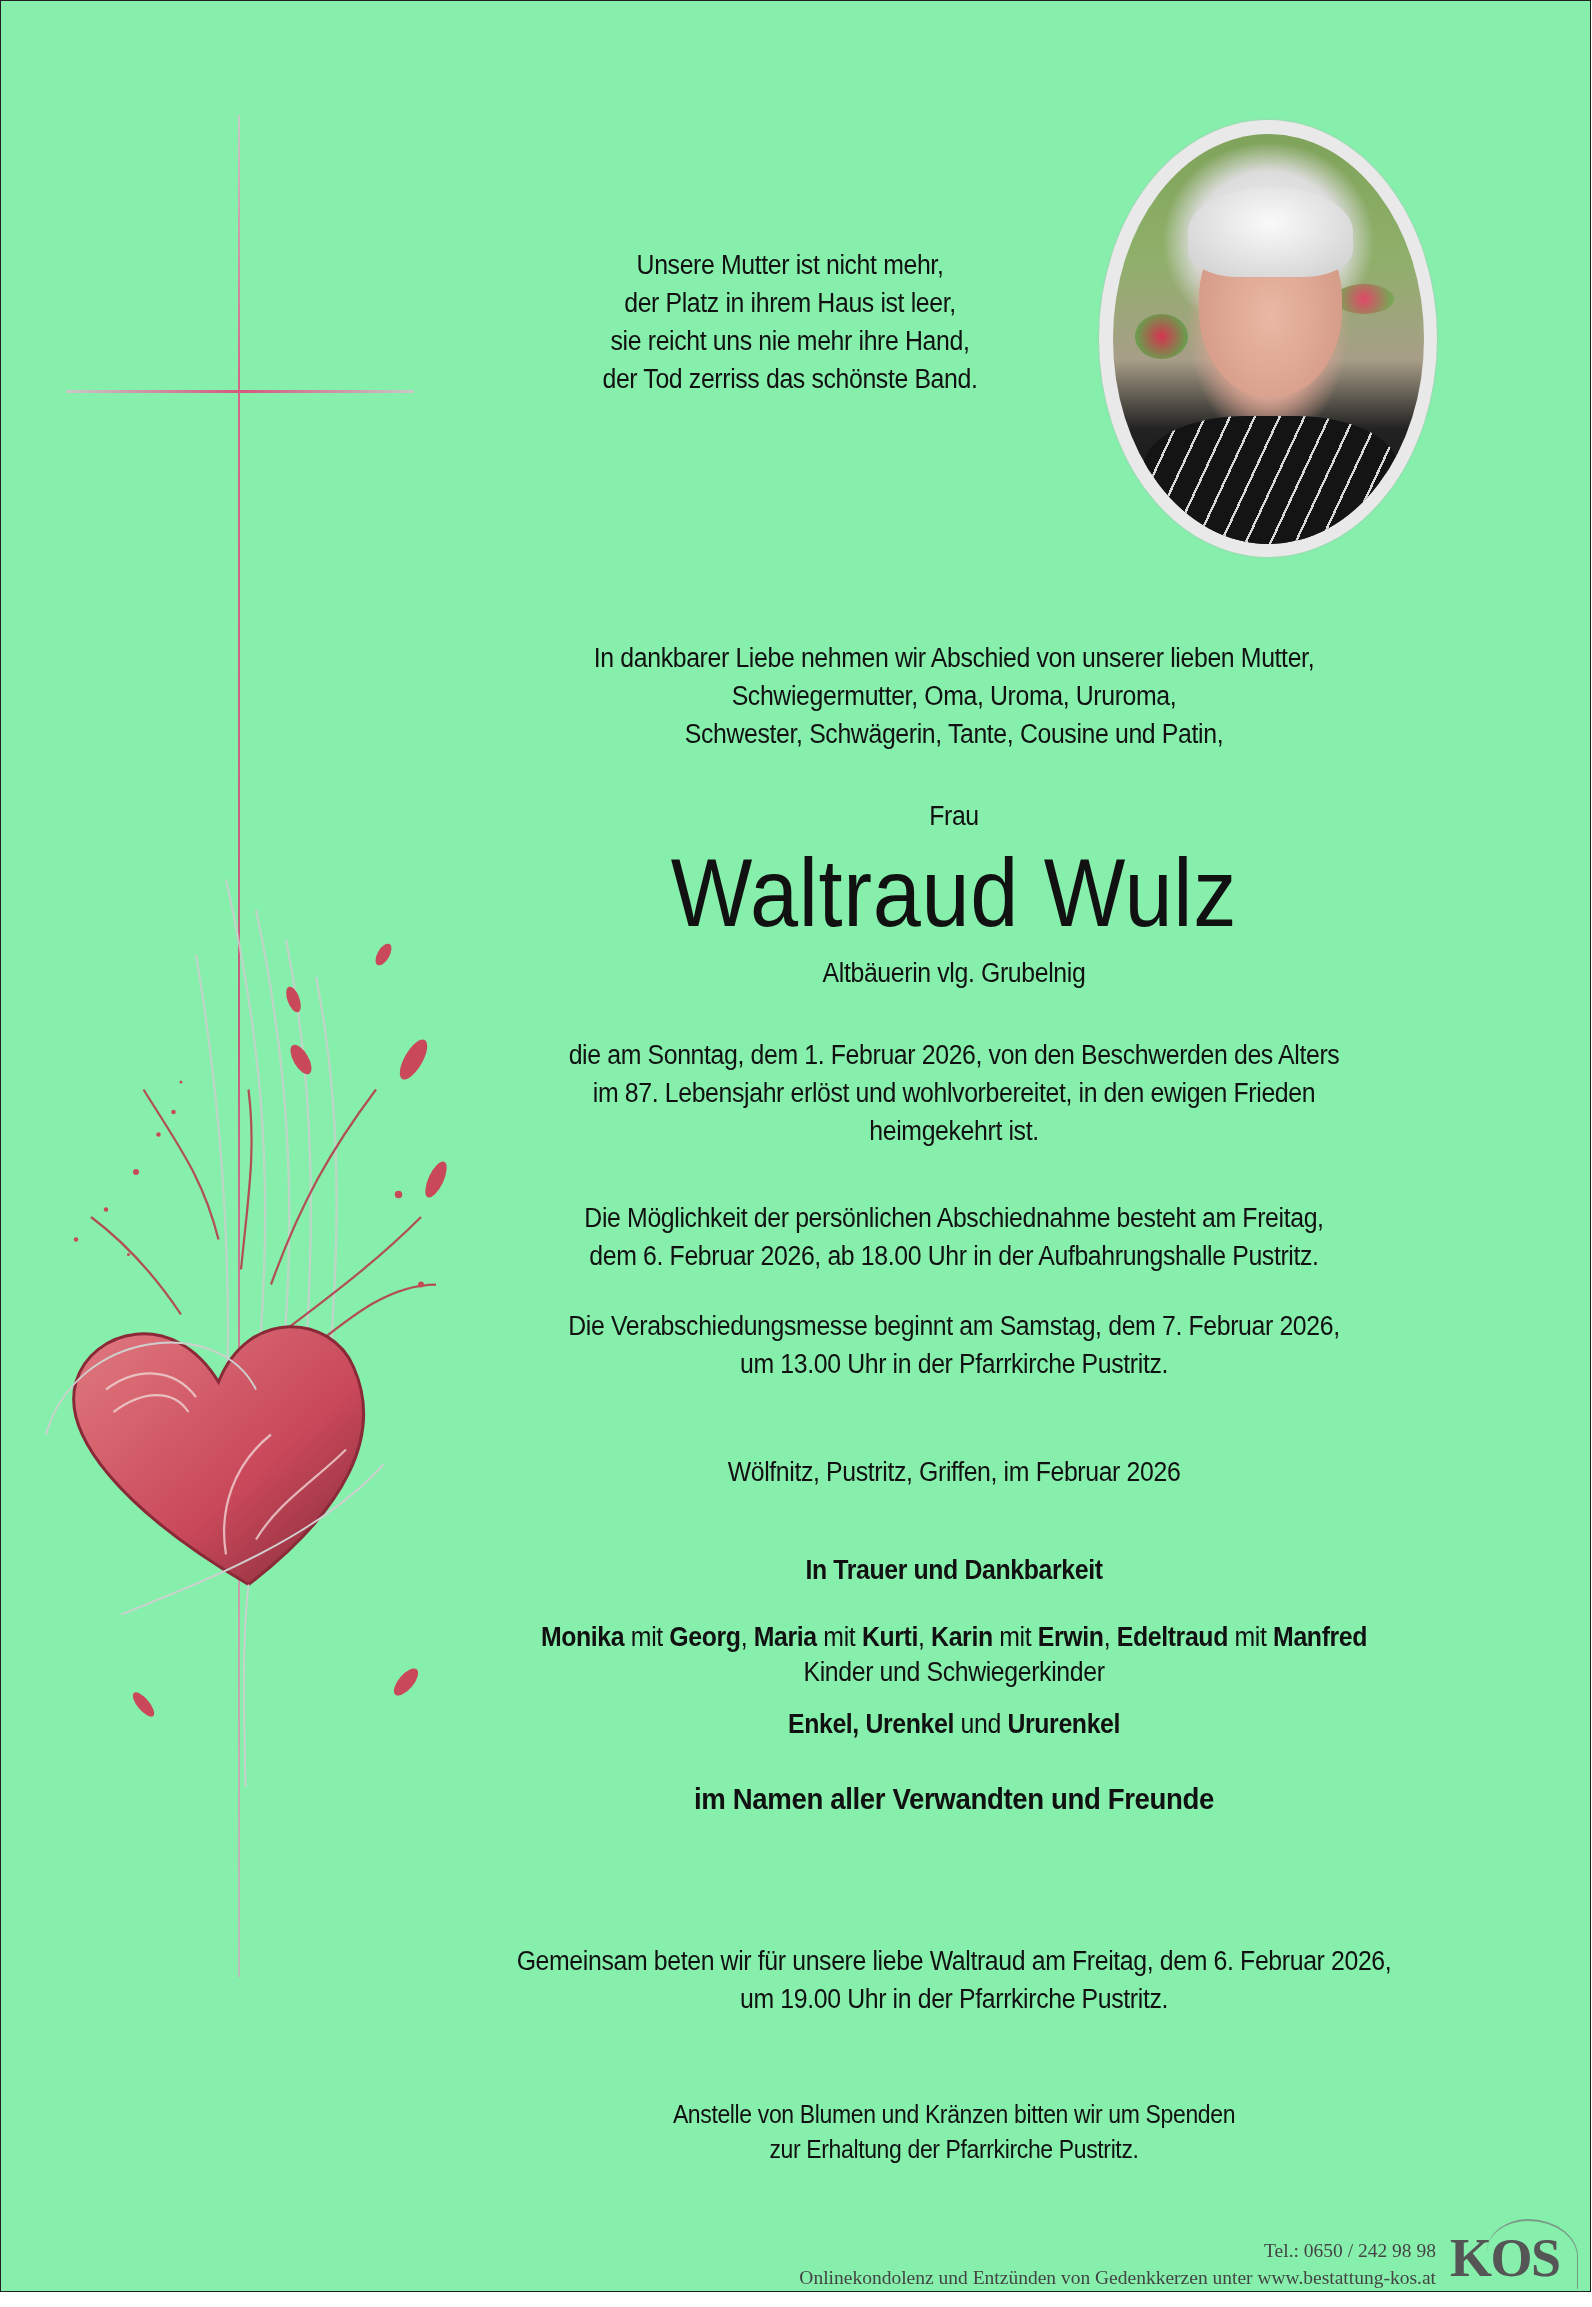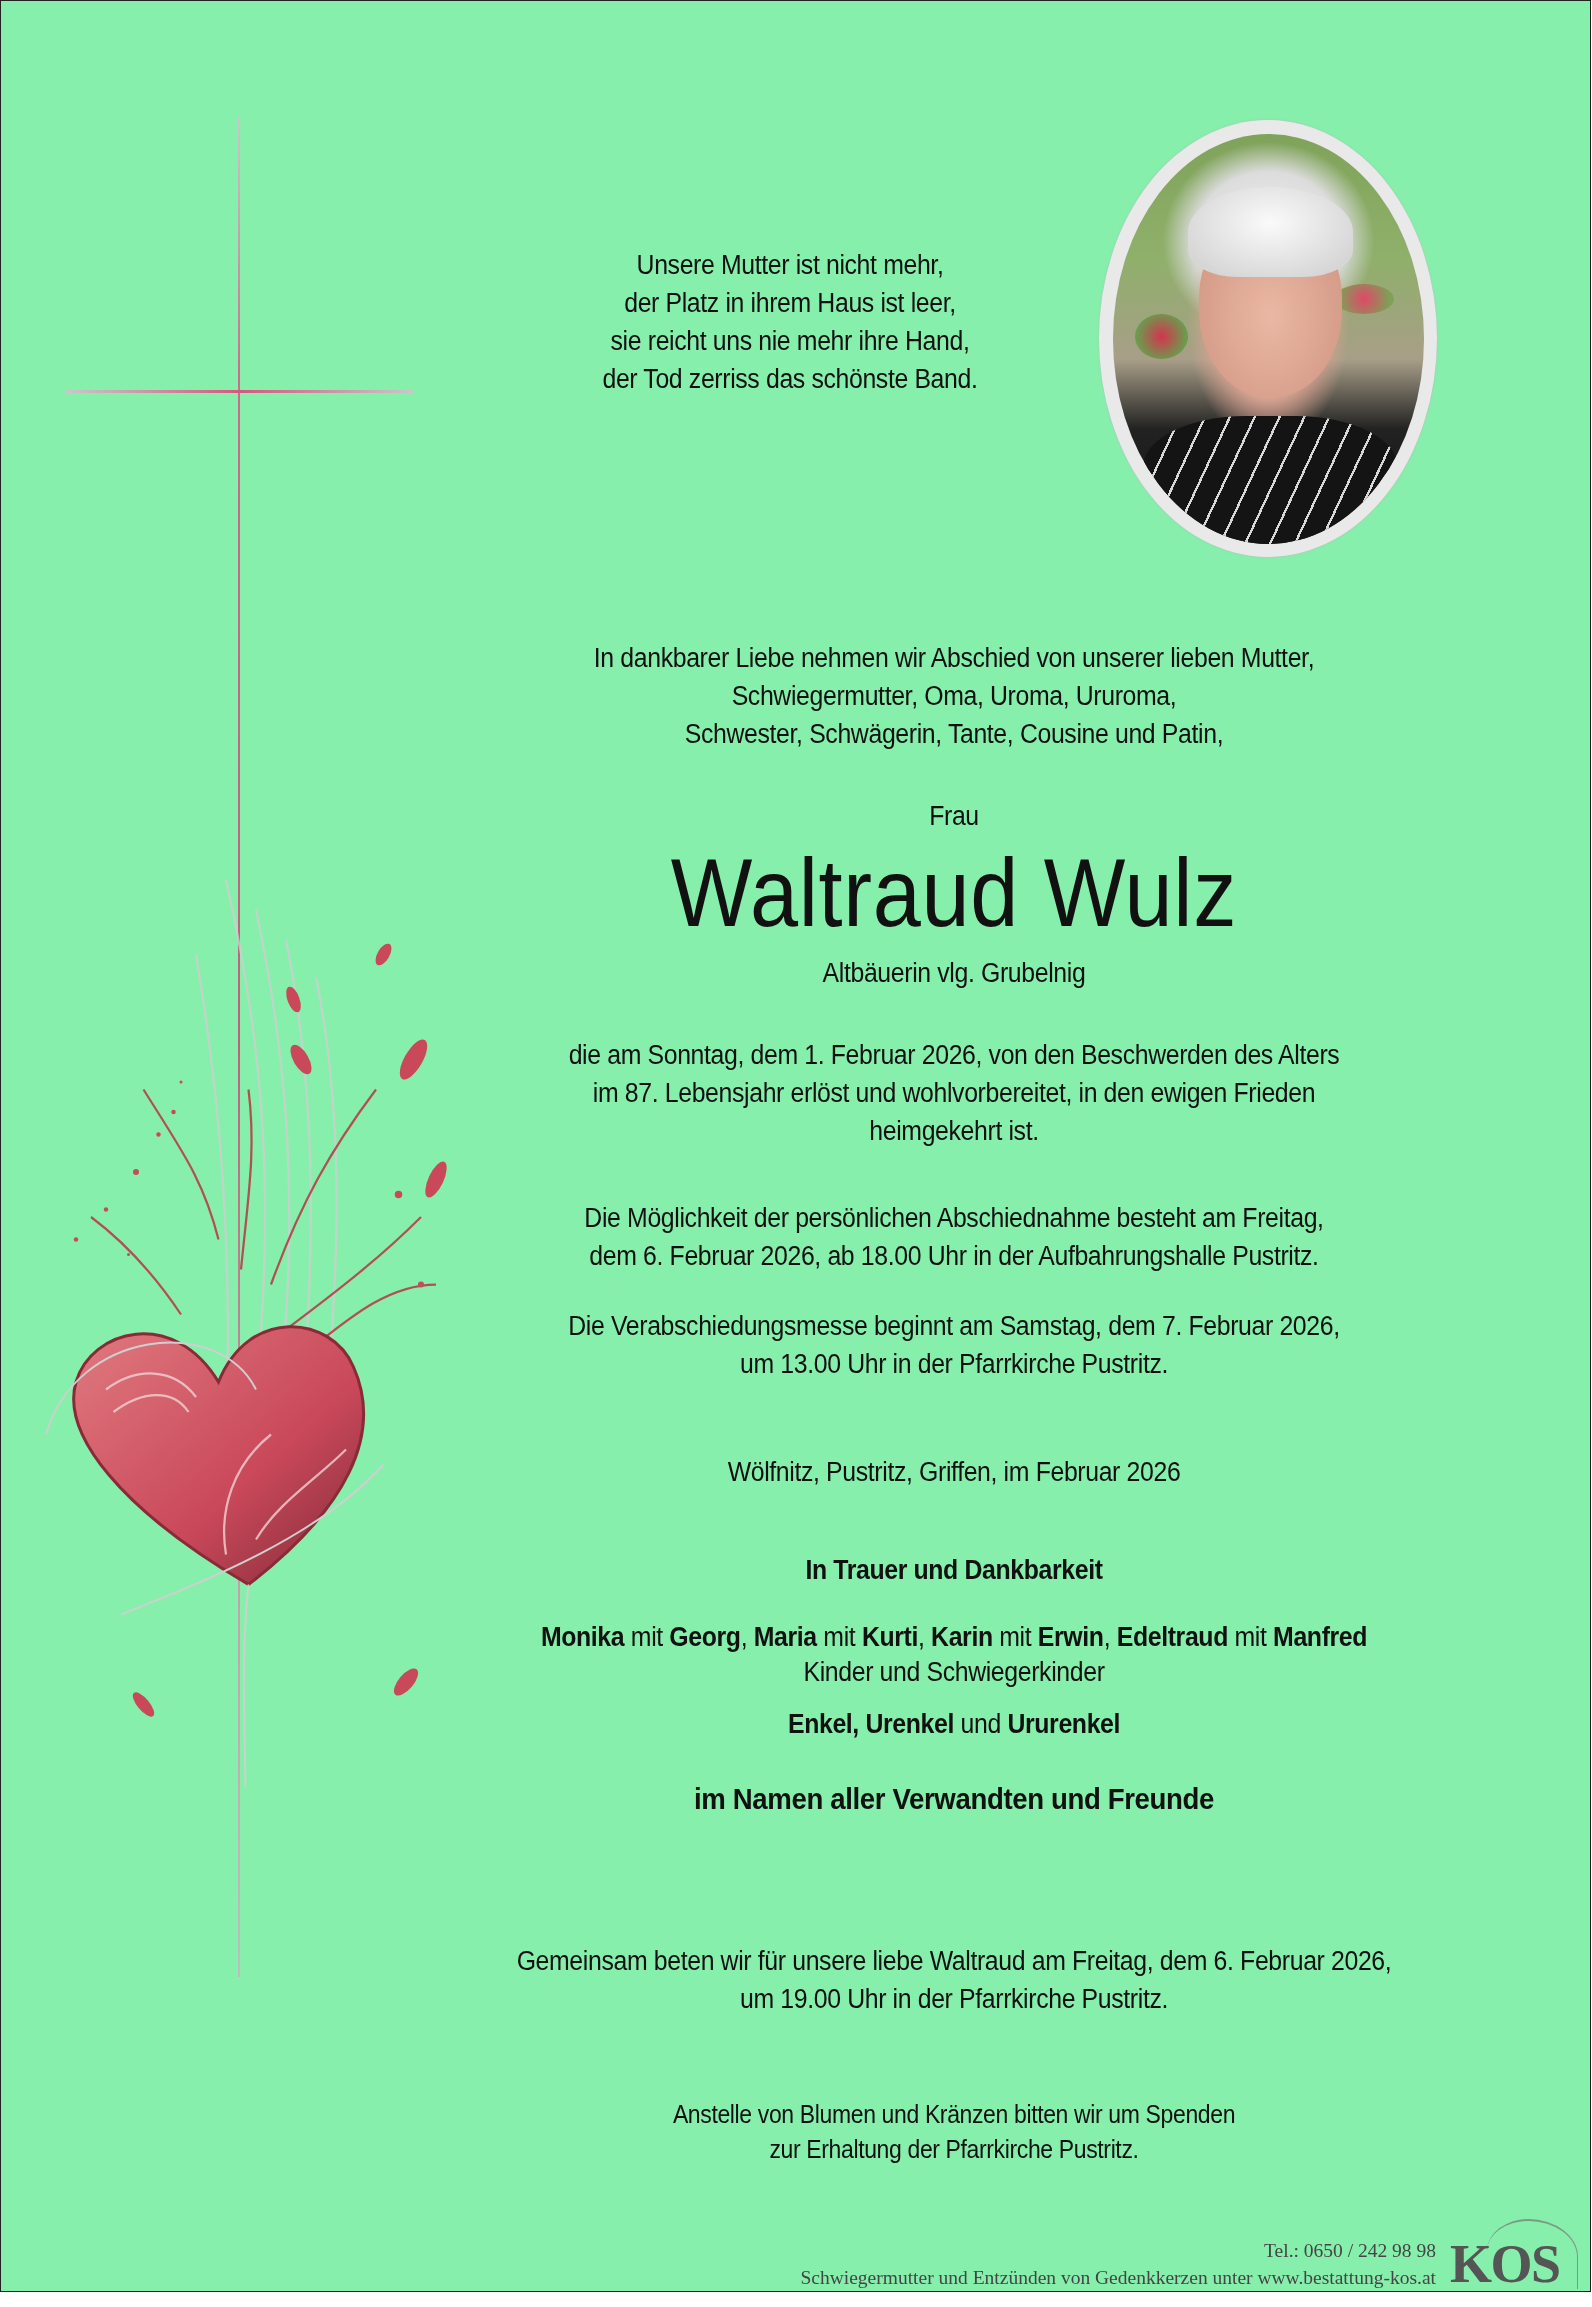--- a/index.html
+++ b/index.html
@@ -29,21 +29,21 @@
   .photo .flowerR { position: absolute; right: 30px; top: 150px; width: 60px; height: 30px; border-radius: 50%; background: radial-gradient(circle, #e04868 0%, #7aa456 80%); }
   .photo .shirt { position: absolute; left: 30px; bottom: 0; width: 255px; height: 128px; background: repeating-linear-gradient(115deg, #141414 0 10.5px, #d8d8d8 10.5px 12.8px, #141414 12.8px 22.5px); border-radius: 40% 40% 0 0; }
   .photo .face { position: absolute; left: 86px; top: 83px; width: 143px; height: 180px; border-radius: 45% 45% 48% 48%; background: radial-gradient(ellipse at 50% 55%, #e9b8a4 0%, #d49a86 80%); }
   .photo .hair { position: absolute; left: 75px; top: 53px; width: 165px; height: 90px; border-radius: 50% 50% 30% 30%; background: radial-gradient(ellipse at 50% 40%, #fafafa 0%, #d6d6d6 80%); }
   .cross-v { position: absolute; left: 237px; top: 114px; width: 2.3px; height: 1862px;
     background: linear-gradient(180deg, #c9c9c9 0%, #d06a88 14%, #c2607c 50%, #c9a0aa 80%, #bdbdbd 100%); }
   .cross-h { position: absolute; left: 65px; top: 389px; width: 348px; height: 3px;
     background: linear-gradient(90deg, #c8c8c8 0%, #d4587e 50%, #c8c8c8 100%); }
   .heart-art { position: absolute; left: 30px; top: 863px; width: 435px; height: 976px; }
   .footer-text { position: absolute; right: 154px; text-align: left; color: #444; font-family: "Liberation Serif", "DejaVu Serif", serif; }
-  .logo { position: absolute; left: 1449px; top: 2226px; font-family: "Liberation Serif", "DejaVu Serif", serif; font-weight: bold; font-size: 54px; color: #555; letter-spacing: -1.5px; margin-top: 6px; }
+  .logo { position: absolute; left: 1449px; top: 2226px; font-family: "Liberation Serif", "DejaVu Serif", serif; font-weight: bold; font-size: 54px; color: #555; letter-spacing: -1.5px; }
   .logo-arc { position: absolute; left: 1486px; top: 2218px; width: 90px; height: 68px; border-top: 2.3px solid #777; border-right: 1.5px solid #777; border-radius: 50% 60% 0 0; opacity: .7; }
 </style>
 </head>
 <body>
 
 <div class="page">
 
   <div class="cross-v"></div>
   <div class="cross-h"></div>
 
@@ -177,17 +177,17 @@
     <div>Gemeinsam beten wir für unsere liebe Waltraud am Freitag, dem 6. Februar 2026,</div>
     <div>um 19.00 Uhr in der Pfarrkirche Pustritz.</div>
   </div>
 
   <div class="center serif p" style="left:420px; top:2096px; width:1066px; font-size:25px; line-height:35px;">
     <div>Anstelle von Blumen und Kränzen bitten wir um Spenden</div>
     <div>zur Erhaltung der Pfarrkirche Pustritz.</div>
   </div>
 
   <div class="footer-text" style="top:2239px; font-size:19.5px;">Tel.: 0650 / 242 98 98</div>
-  <div class="footer-text" style="top:2266px; font-size:19.5px;">Schwiegermutter und Entzünden von Gedenkkerzen unter www.bestattung-kos.at</div>
+  <div class="footer-text" style="top:2266px; font-size:19.5px;">Onlinekondolenz und Entzünden von Gedenkkerzen unter www.bestattung-kos.at</div>
   <div class="logo-arc"></div>
   <div class="logo">KOS</div>
 </div>
 
 
 </body></html>

